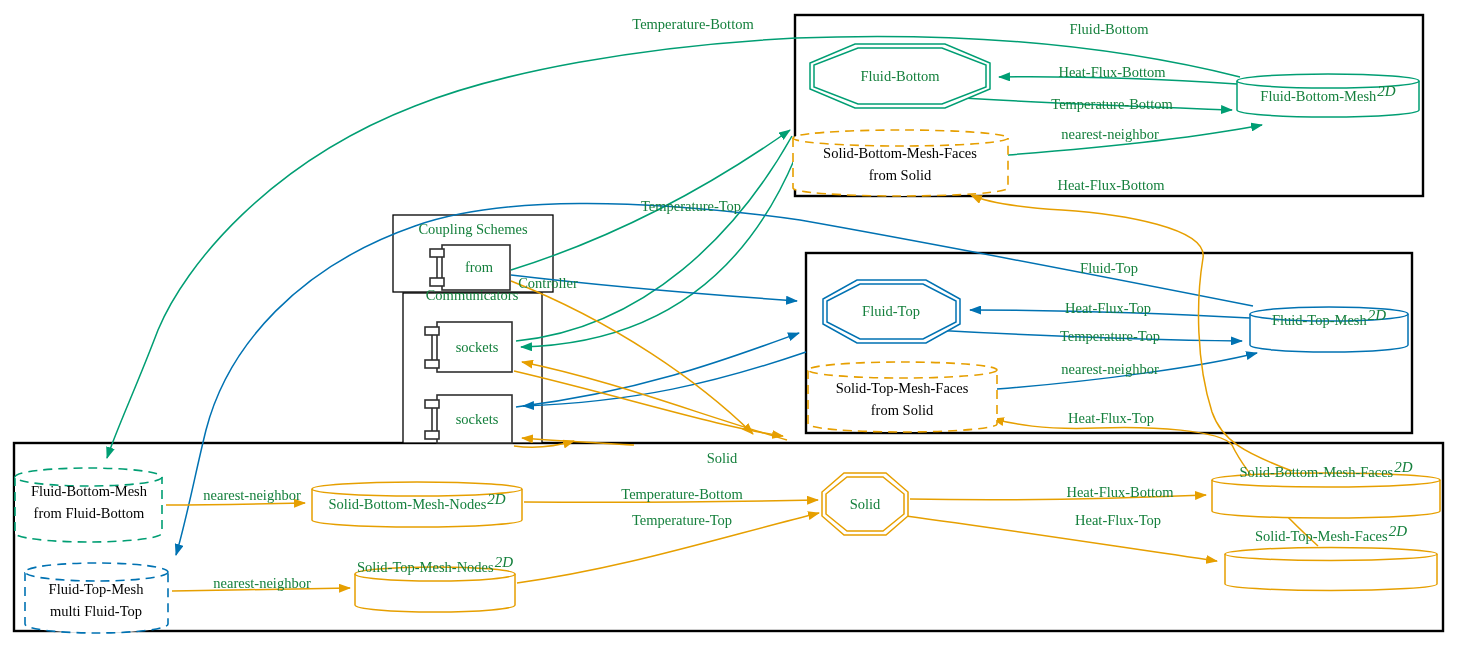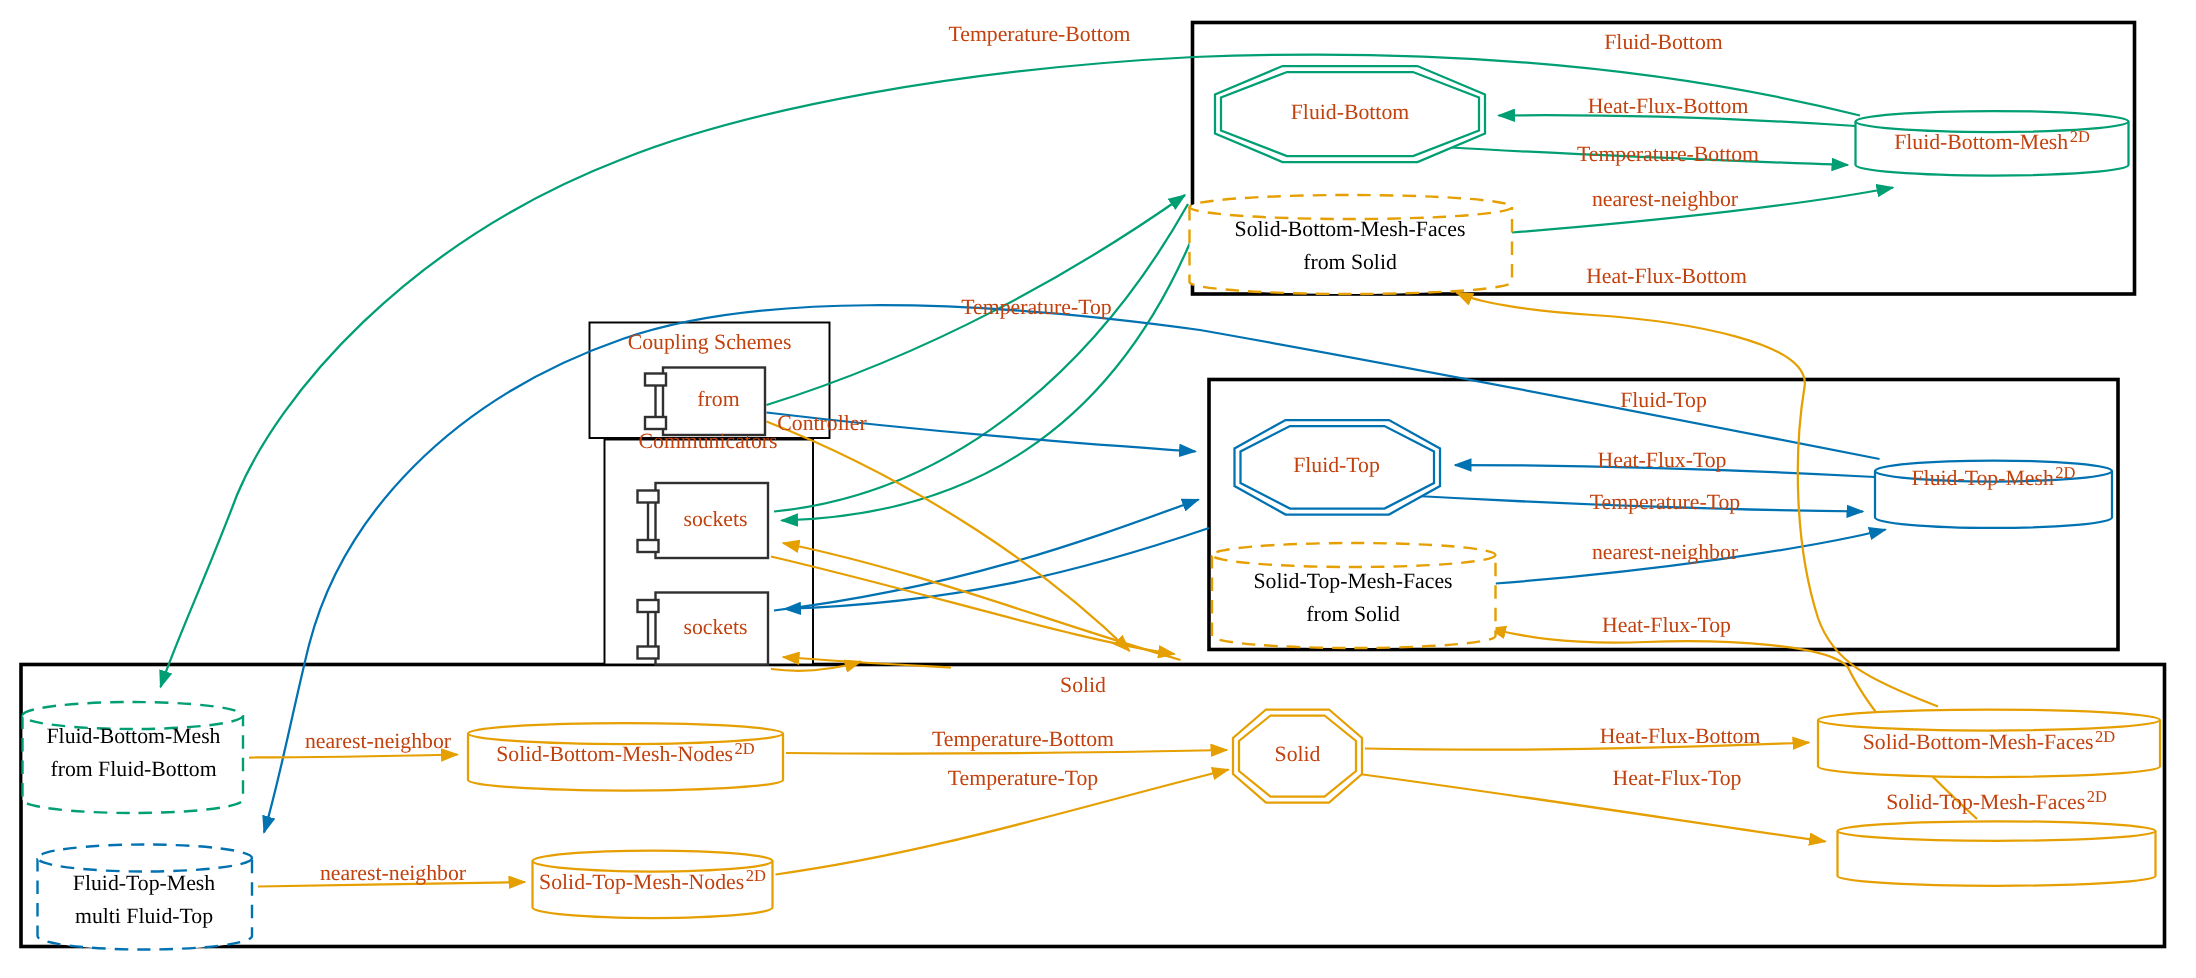--- a/index.html
+++ b/index.html
@@ -1,23 +1,23 @@
 <!DOCTYPE html>
 <html><head>
 <meta charset="utf-8">
 <style>
   html,body{margin:0;padding:0;background:#fff;}
   #stage{position:relative;width:1464px;height:652px;background:#fff;overflow:hidden;
          font-family:"Liberation Serif","DejaVu Serif",serif;}
   #edges{position:absolute;left:0;top:0;}
   .lbl{position:absolute;transform:translate(-50%,-50%);white-space:nowrap;
-       font-size:14.5px;color:#c2410c;z-index:3;}
+       font-size:14.5px;color:#15803d;z-index:3;}
   .lbl2{position:absolute;transform:translate(-50%,-50%);text-align:center;
         font-size:14.5px;line-height:22px;color:#000;z-index:3;}
-  .sup{font-size:11px;position:relative;top:-5px;margin-left:1px;}
+  .sup{font-style:italic;font-size:15px;position:relative;top:-5px;margin-left:1px;}
 </style>
 </head>
 <body>
 
 <div id="stage">
 
   <svg id="edges" width="1464" height="652" viewBox="0 0 1464 652">
     <defs>
       <marker id="ag" markerWidth="12" markerHeight="9" refX="11" refY="4.5" orient="auto" markerUnits="userSpaceOnUse">
         <path d="M0,0 L12,4.5 L0,9 Z" fill="#009E73"></path>
@@ -176,22 +176,22 @@
   <div class="lbl" style="left:479px;top:267px">from</div>
   <div class="lbl" style="left:477px;top:347px">sockets</div>
   <div class="lbl" style="left:477px;top:419px">sockets</div>
   <div class="lbl" style="left:900px;top:76px">Fluid-Bottom</div>
   <div class="lbl" style="left:891px;top:311px">Fluid-Top</div>
   <div class="lbl" style="left:865px;top:504px">Solid</div>
 
   <div class="lbl" style="left:1328px;top:96px"><span>Fluid-Bottom-Mesh</span><span class="sup">2D</span></div>
   <div class="lbl" style="left:1329px;top:320px"><span>Fluid-Top-Mesh</span><span class="sup">2D</span></div>
   <div class="lbl" style="left:417px;top:504px"><span>Solid-Bottom-Mesh-Nodes</span><span class="sup">2D</span></div>
-  <div class="lbl" style="left:435px;top:589px"><span>Solid-Top-Mesh-Nodes</span><span class="sup">2D</span></div>
-  <div class="lbl" style="left:1326px;top:496px"><span>Solid-Bottom-Mesh-Faces</span><span class="sup">2D</span></div>
+  <div class="lbl" style="left:435px;top:567px"><span>Solid-Top-Mesh-Nodes</span><span class="sup">2D</span></div>
+  <div class="lbl" style="left:1326px;top:472px"><span>Solid-Bottom-Mesh-Faces</span><span class="sup">2D</span></div>
   <div class="lbl" style="left:1331px;top:536px"><span>Solid-Top-Mesh-Faces</span><span class="sup">2D</span></div>
 
   <div class="lbl2" style="left:900px;top:164px">
     <div>Solid-Bottom-Mesh-Faces</div>
     <div>from Solid</div>
   </div>
   <div class="lbl2" style="left:902px;top:399px">
     <div>Solid-Top-Mesh-Faces</div>
     <div>from Solid</div>
   </div>

